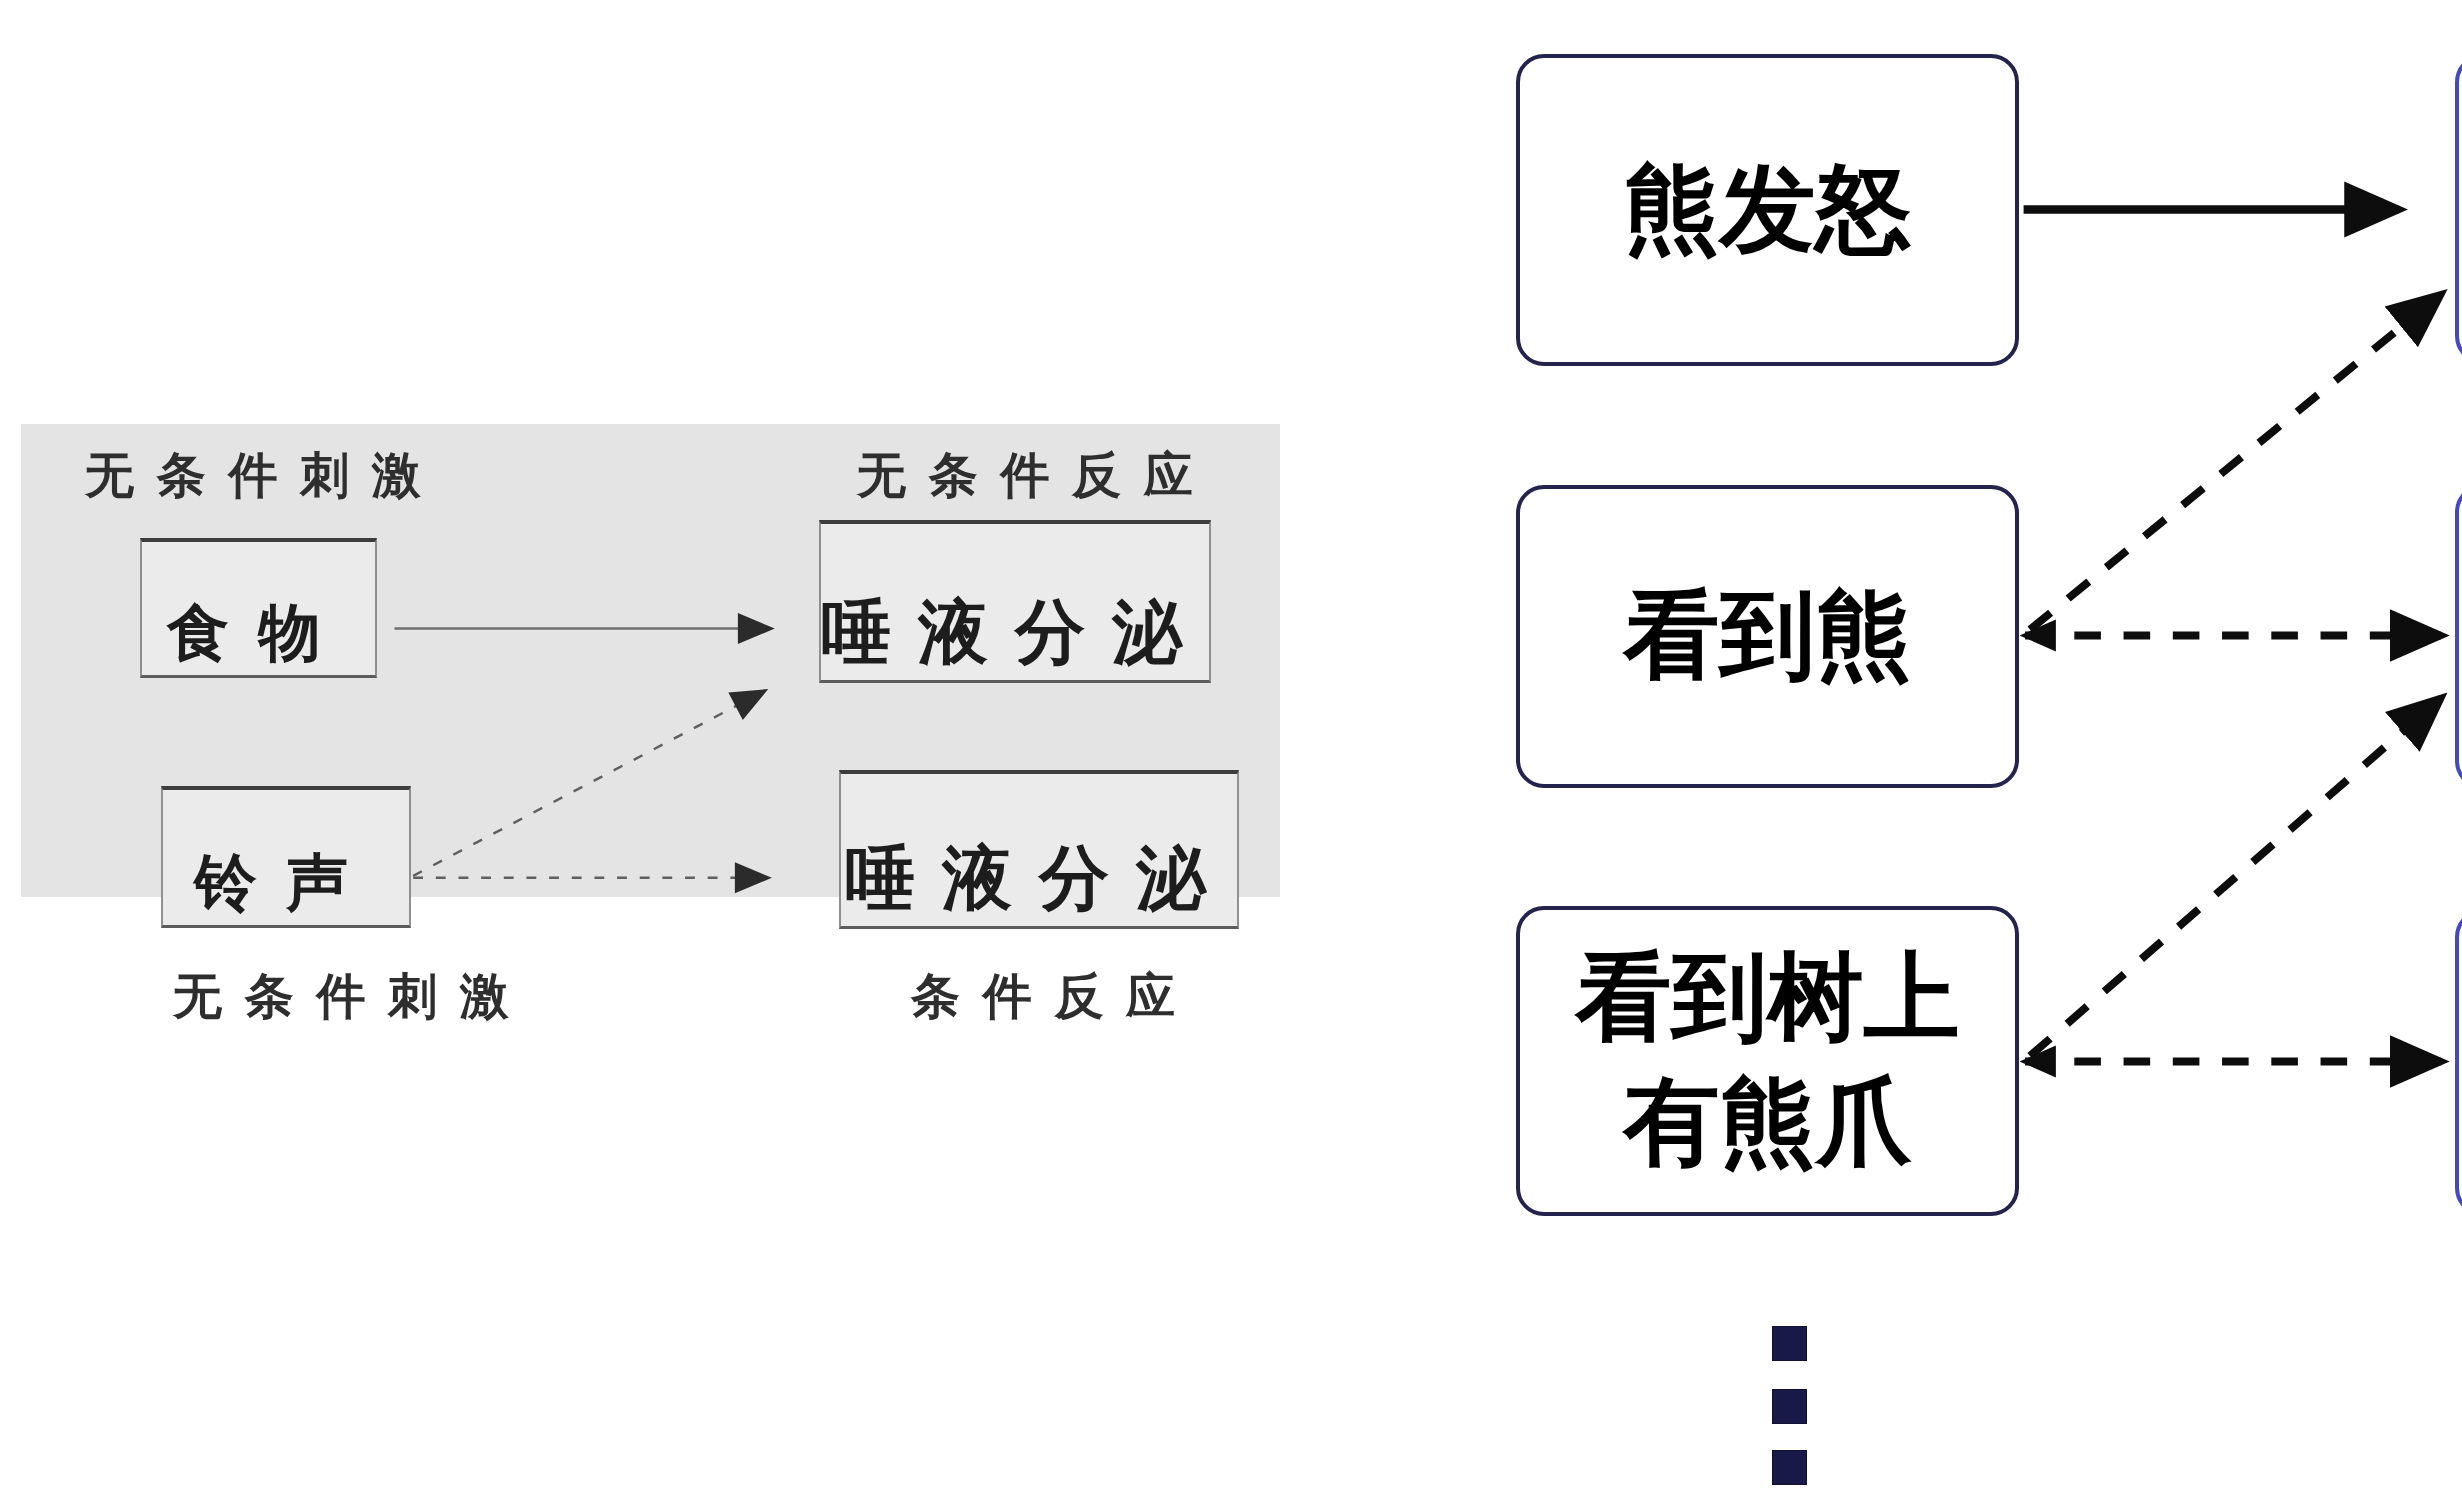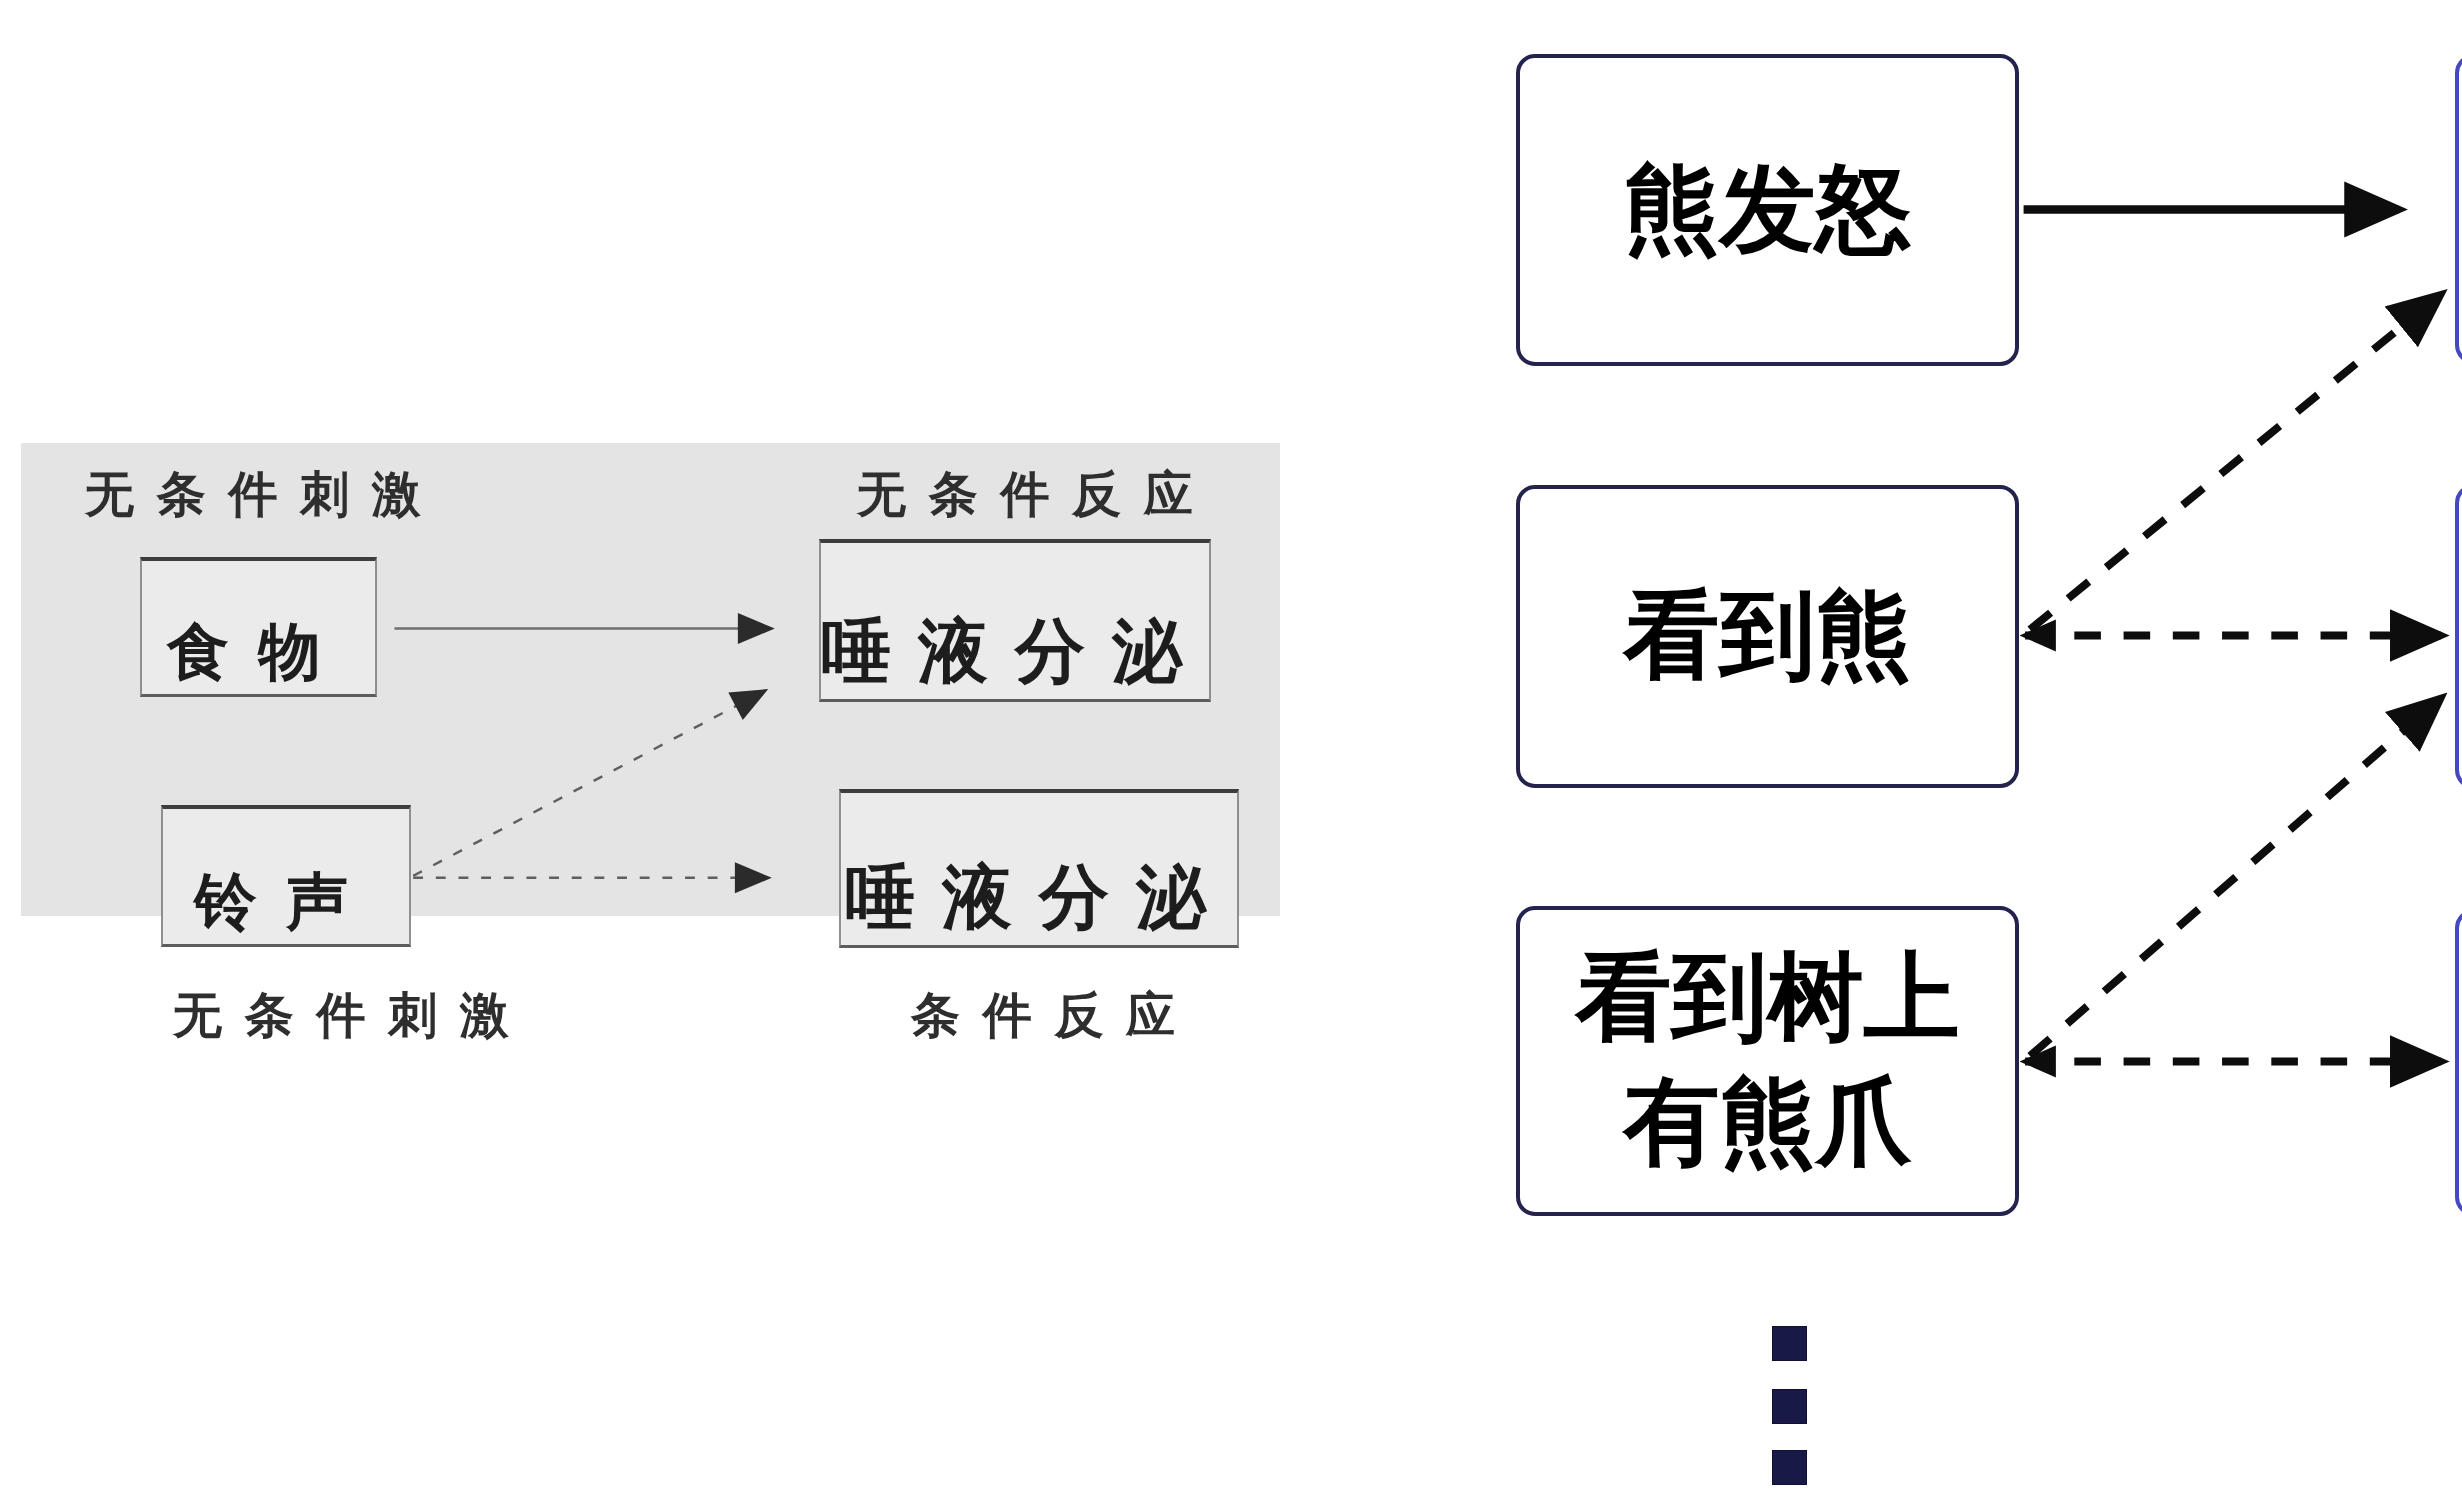--- a/index.html
+++ b/index.html
@@ -6,35 +6,35 @@
     --page-bg:#ffffff; --panel-bg:#e4e4e4; --panel-text:#2e2e2e;
     --stim-border:#23234e; --val-border:#4648c0; --arrow-black:#0d0d0d;
     --dot-navy:#191947; --dot-blue:#3737d8;
   }
   *{margin:0;padding:0;box-sizing:border-box;}
   html,body{background:var(--page-bg);}
   .stage{position:relative;width:3306px;height:1498px;background:var(--page-bg);
          font-family:"Liberation Sans",sans-serif;overflow:hidden;}
 
   
-  .pavlov{position:absolute;left:21px;top:443px;width:1259px;height:473px;
+  .pavlov{position:absolute;left:21px;top:424px;width:1259px;height:473px;
           background:var(--panel-bg);}
   .plabel{position:absolute;font-size:49px;letter-spacing:22.7px;font-weight:700;
           color:var(--panel-text);white-space:nowrap;}
   .pbox{position:absolute;background:#ebebeb;border:2px solid #8f8f8f;
         border-top:4.4px solid #3d3d3d;border-bottom:3.4px solid #5c5c5c;
         display:flex;justify-content:center;align-items:flex-end;padding-top:6.9px;
         color:#1d1d1d;font-weight:700;white-space:nowrap;
         font-family:"Liberation Serif",serif;}
   .pbox.small{font-size:62px;letter-spacing:29.5px;}
   .pbox.wide{font-size:70px;letter-spacing:27px;}
 
   
   .node{position:absolute;background:#ffffff;display:flex;flex-direction:column;
-        justify-content:center;align-items:center;border-radius:19px;
+        justify-content:center;align-items:center;border-radius:28px;
         white-space:nowrap;text-align:center;}
   .stim{border:4.4px solid var(--stim-border);color:#000;
         font-family:"Liberation Serif",serif;font-weight:700;font-size:96px;
         line-height:1.3;}
   .val{border:4.9px solid var(--val-border);color:#000;
        font-family:"Liberation Serif",serif;font-weight:700;font-size:94px;}
   .val.math{font-family:"DejaVu Serif",serif;font-style:italic;font-weight:600;
             font-size:111px;letter-spacing:2px;}
 
   

